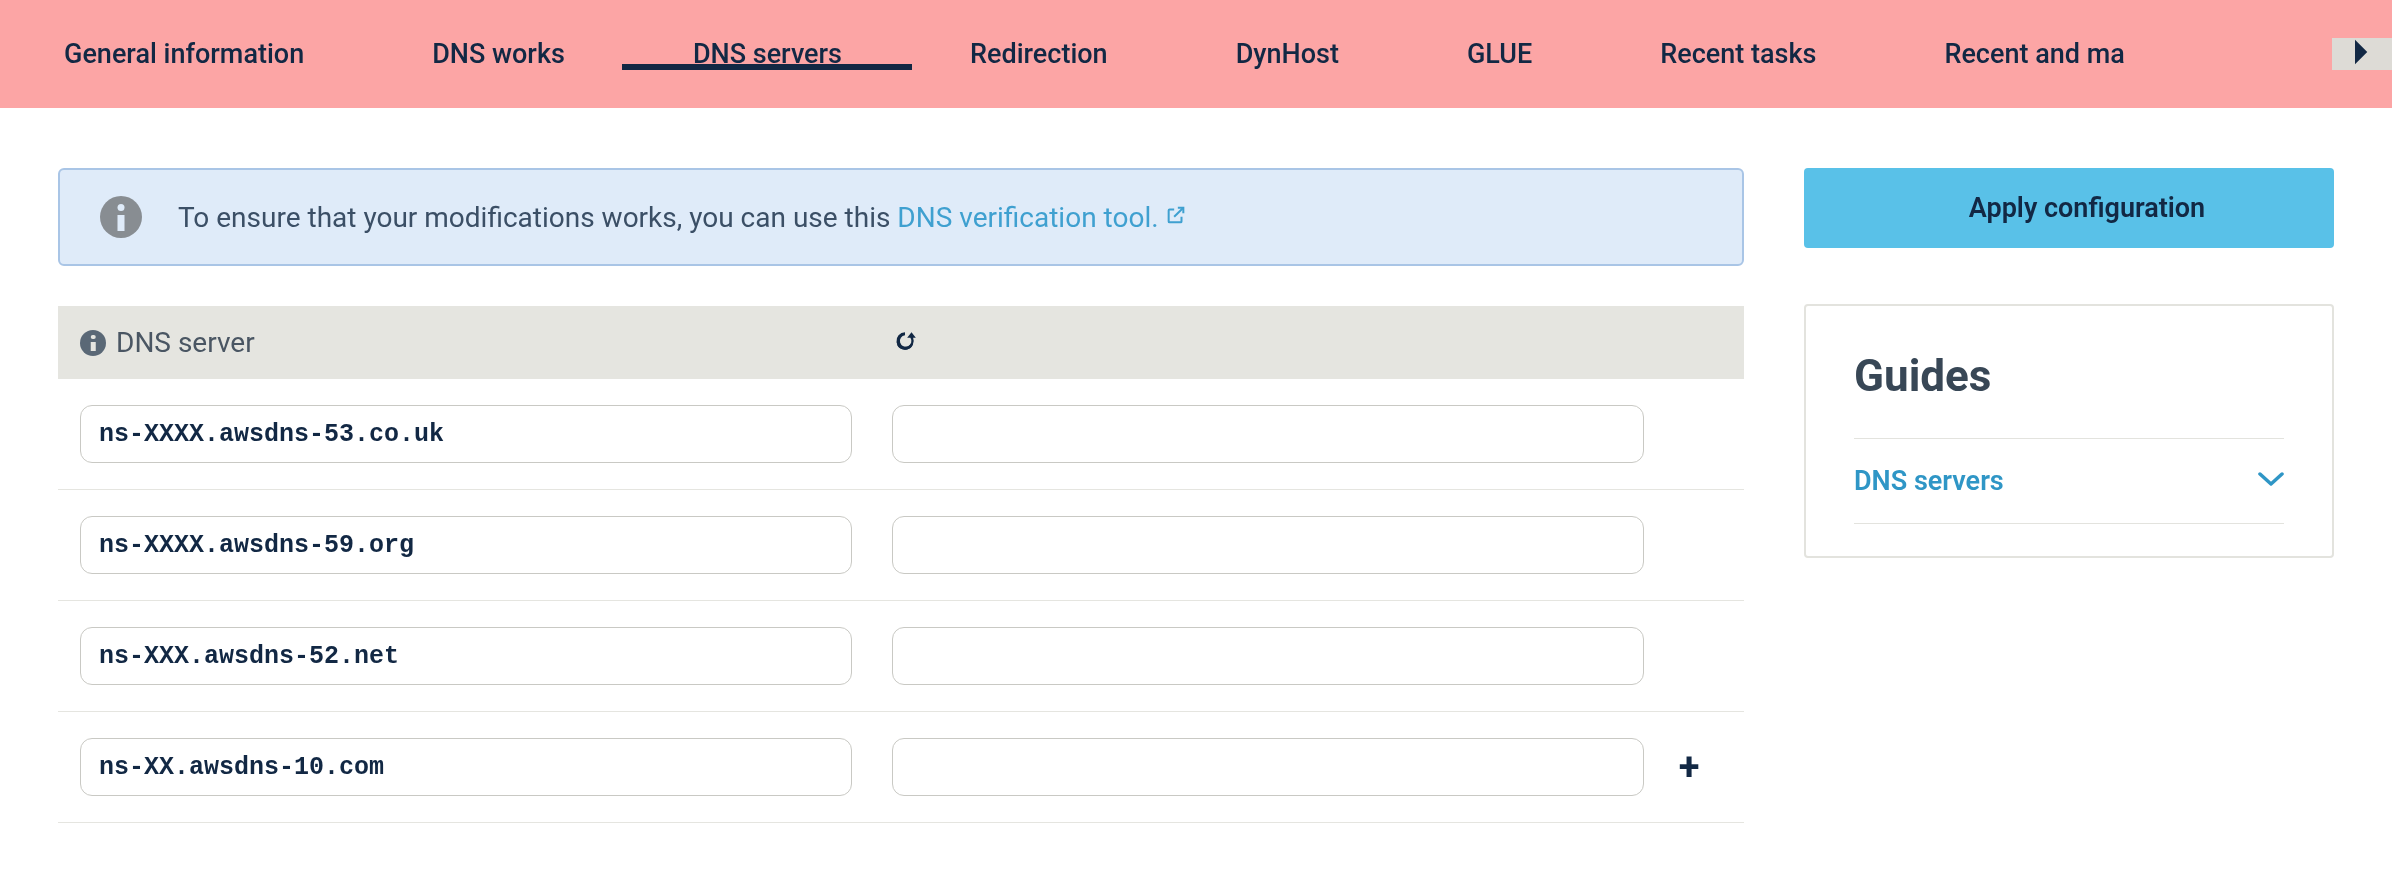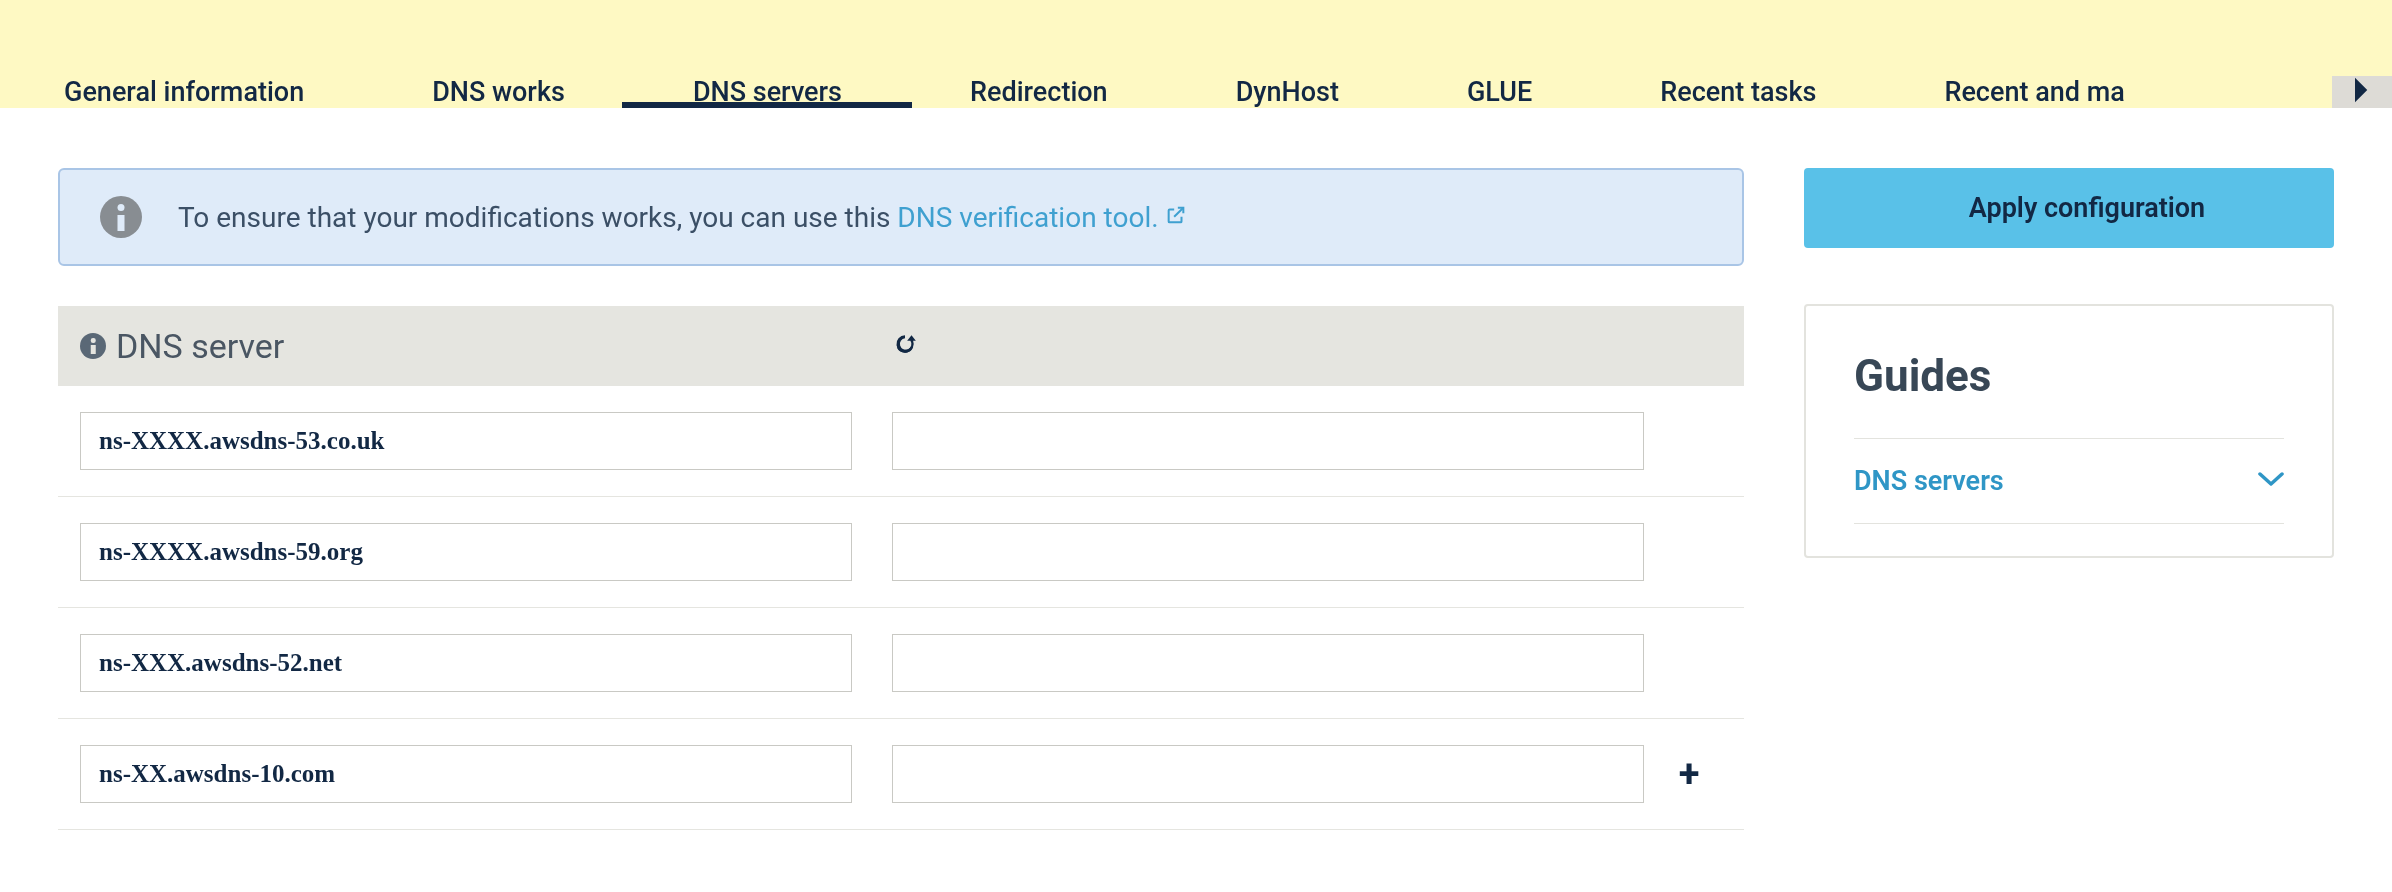--- a/index.html
+++ b/index.html
@@ -7,23 +7,23 @@
     margin: 0;
     padding: 0;
   }
   body {
     font-family: -apple-system, BlinkMacSystemFont, "Segoe UI", Roboto, "Helvetica Neue", Arial, sans-serif;
     background: #ffffff;
     color: #122844;
     width: 2392px;
   }
   .tabs-bar {
-    background: #fef9c3;
-    display: flex;
-    align-items: flex-end;
+    background: #fca5a5;
+    display: flex;
+    align-items: center;
     position: relative;
     height: 108px;
   }
   .tabs-inner {
     display: flex;
     align-items: stretch;
     flex: 1;
     overflow: hidden;
   }
   .tab {
@@ -178,21 +178,21 @@
     content: "";
     position: absolute;
     top: 12px;
     left: 50%;
     transform: translateX(-50%);
     width: 4.5px;
     height: 9px;
     background: #e5e5e0;
   }
   .servers-header .h-label {
-    font-size: 34px;
+    font-size: 28px;
     color: #4a5663;
   }
   .servers-header .h-col2 {
     flex: 1;
     font-size: 27px;
     color: #4a5663;
   }
   .servers-header .h-action {
     cursor: pointer;
   }
@@ -219,26 +219,26 @@
   .server-row .cell3 {
     width: 50px;
     display: flex;
     align-items: center;
     justify-content: center;
   }
   .server-row input[type="text"] {
     width: 100%;
     height: 58px;
     border: 1.5px solid #c9c9c4;
-    border-radius: 0;
+    border-radius: 12px;
     padding: 12px 18px;
     font-size: 25px;
     font-weight: 600;
     color: #122844;
-    font-family: Liberation Serif, serif;
+    font-family: Liberation Mono, monospace;
     background: #fff;
   }
   .add-btn {
     cursor: pointer;
     color: #122844;
     font-size: 38px;
     font-weight: 700;
     line-height: 1;
   }
 

